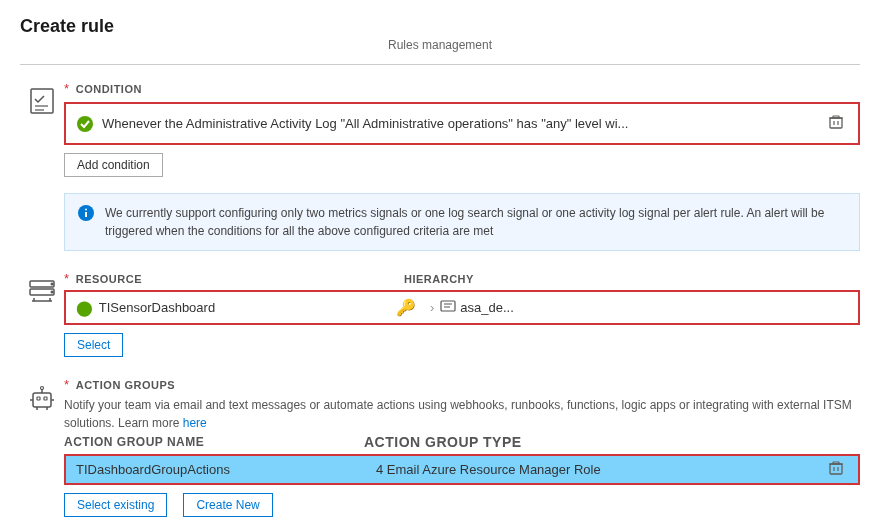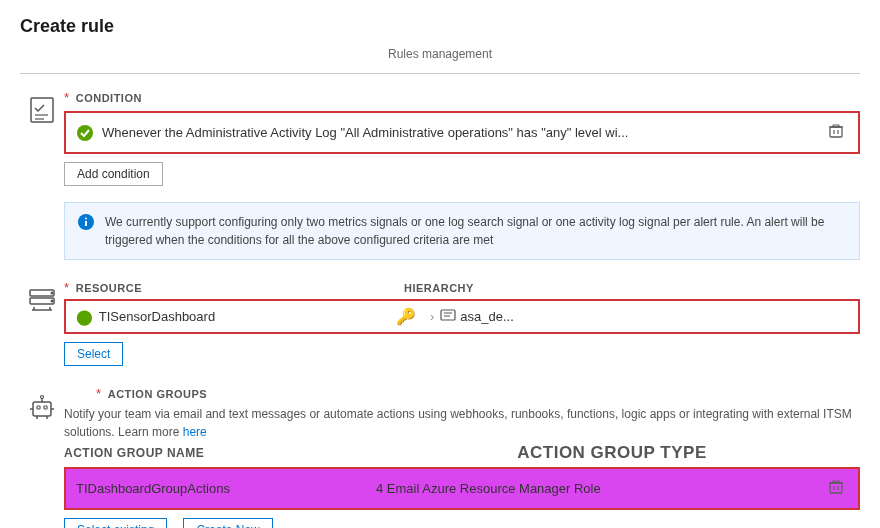--- a/index.html
+++ b/index.html
@@ -11,21 +11,21 @@
       width: 880px;
       min-height: 528px;
     }
     .page-container {
       padding: 16px 20px;
     }
     .page-title {
       font-size: 18px;
       font-weight: 600;
       color: #1a1a1a;
-      margin-bottom: 10px;
+      margin-bottom: 1px;
     }
     .page-subtitle {
       font-size: 12px;
       color: #666;
       margin-bottom: 12px;
       text-align: center;
     }
     hr.divider {
       border: none;
       border-top: 1px solid #ccc;
@@ -152,33 +152,32 @@
     .col-ag-name {
       flex: 0 0 300px;
       font-size: 12px;
       font-weight: 600;
       color: #555;
       text-transform: uppercase;
       letter-spacing: 0.5px;
     }
     .col-ag-type {
       flex: 1;
-      font-size: 17px;
+      font-size: 14px;
       font-weight: 600;
       color: #555;
       text-transform: uppercase;
       letter-spacing: 0.5px;
-      text-align: center;
     }
     .ag-data-row {
       display: flex;
       align-items: center;
       border: 2px solid #d13438;
-      padding: 8px 10px;
-      background: #d946ef;
+      padding: 2px 10px;
+      background: #7dd3fc;
       margin-bottom: 8px;
     }
     .ag-name-cell {
       flex: 0 0 300px;
       font-size: 13px;
     }
     .ag-type-cell {
       flex: 1;
       font-size: 13px;
     }
@@ -303,21 +302,21 @@
         <rect x="18" y="16" width="3" height="3" rx="0.5" stroke="#555" stroke-width="1.2" fill="none"></rect>
         <line x1="16" y1="12" x2="16" y2="8" stroke="#555" stroke-width="1.5"></line>
         <circle cx="16" cy="7" r="1.5" stroke="#555" stroke-width="1.2" fill="none"></circle>
         <line x1="7" y1="19" x2="4" y2="19" stroke="#555" stroke-width="1.5"></line>
         <line x1="25" y1="19" x2="28" y2="19" stroke="#555" stroke-width="1.5"></line>
         <line x1="11" y1="26" x2="11" y2="29" stroke="#555" stroke-width="1.5"></line>
         <line x1="21" y1="26" x2="21" y2="29" stroke="#555" stroke-width="1.5"></line>
       </svg>
     </div>
     <div class="section-content" data-name="action-groups-content">
-      <div style="margin-bottom:4px;margin-left:32px;">
+      <div style="margin-bottom:4px;">
         <span class="required-star" data-name="action-groups-required-star">*</span>
         <span class="section-label" style="display:inline;" data-name="action-groups-label">ACTION GROUPS</span>
       </div>
       <div class="action-groups-desc" data-name="action-groups-description">
         <span>Notify your team via email and text messages or automate actions using webhooks, runbooks, functions, logic apps or integrating with external ITSM solutions. Learn more</span>
         <a href="#" data-name="learn-more-link">here</a>
       </div>
 
       <div class="table-header-row" data-name="ag-table-header">
         <div class="col-ag-name" data-name="ag-col-name-header">ACTION GROUP NAME</div>

